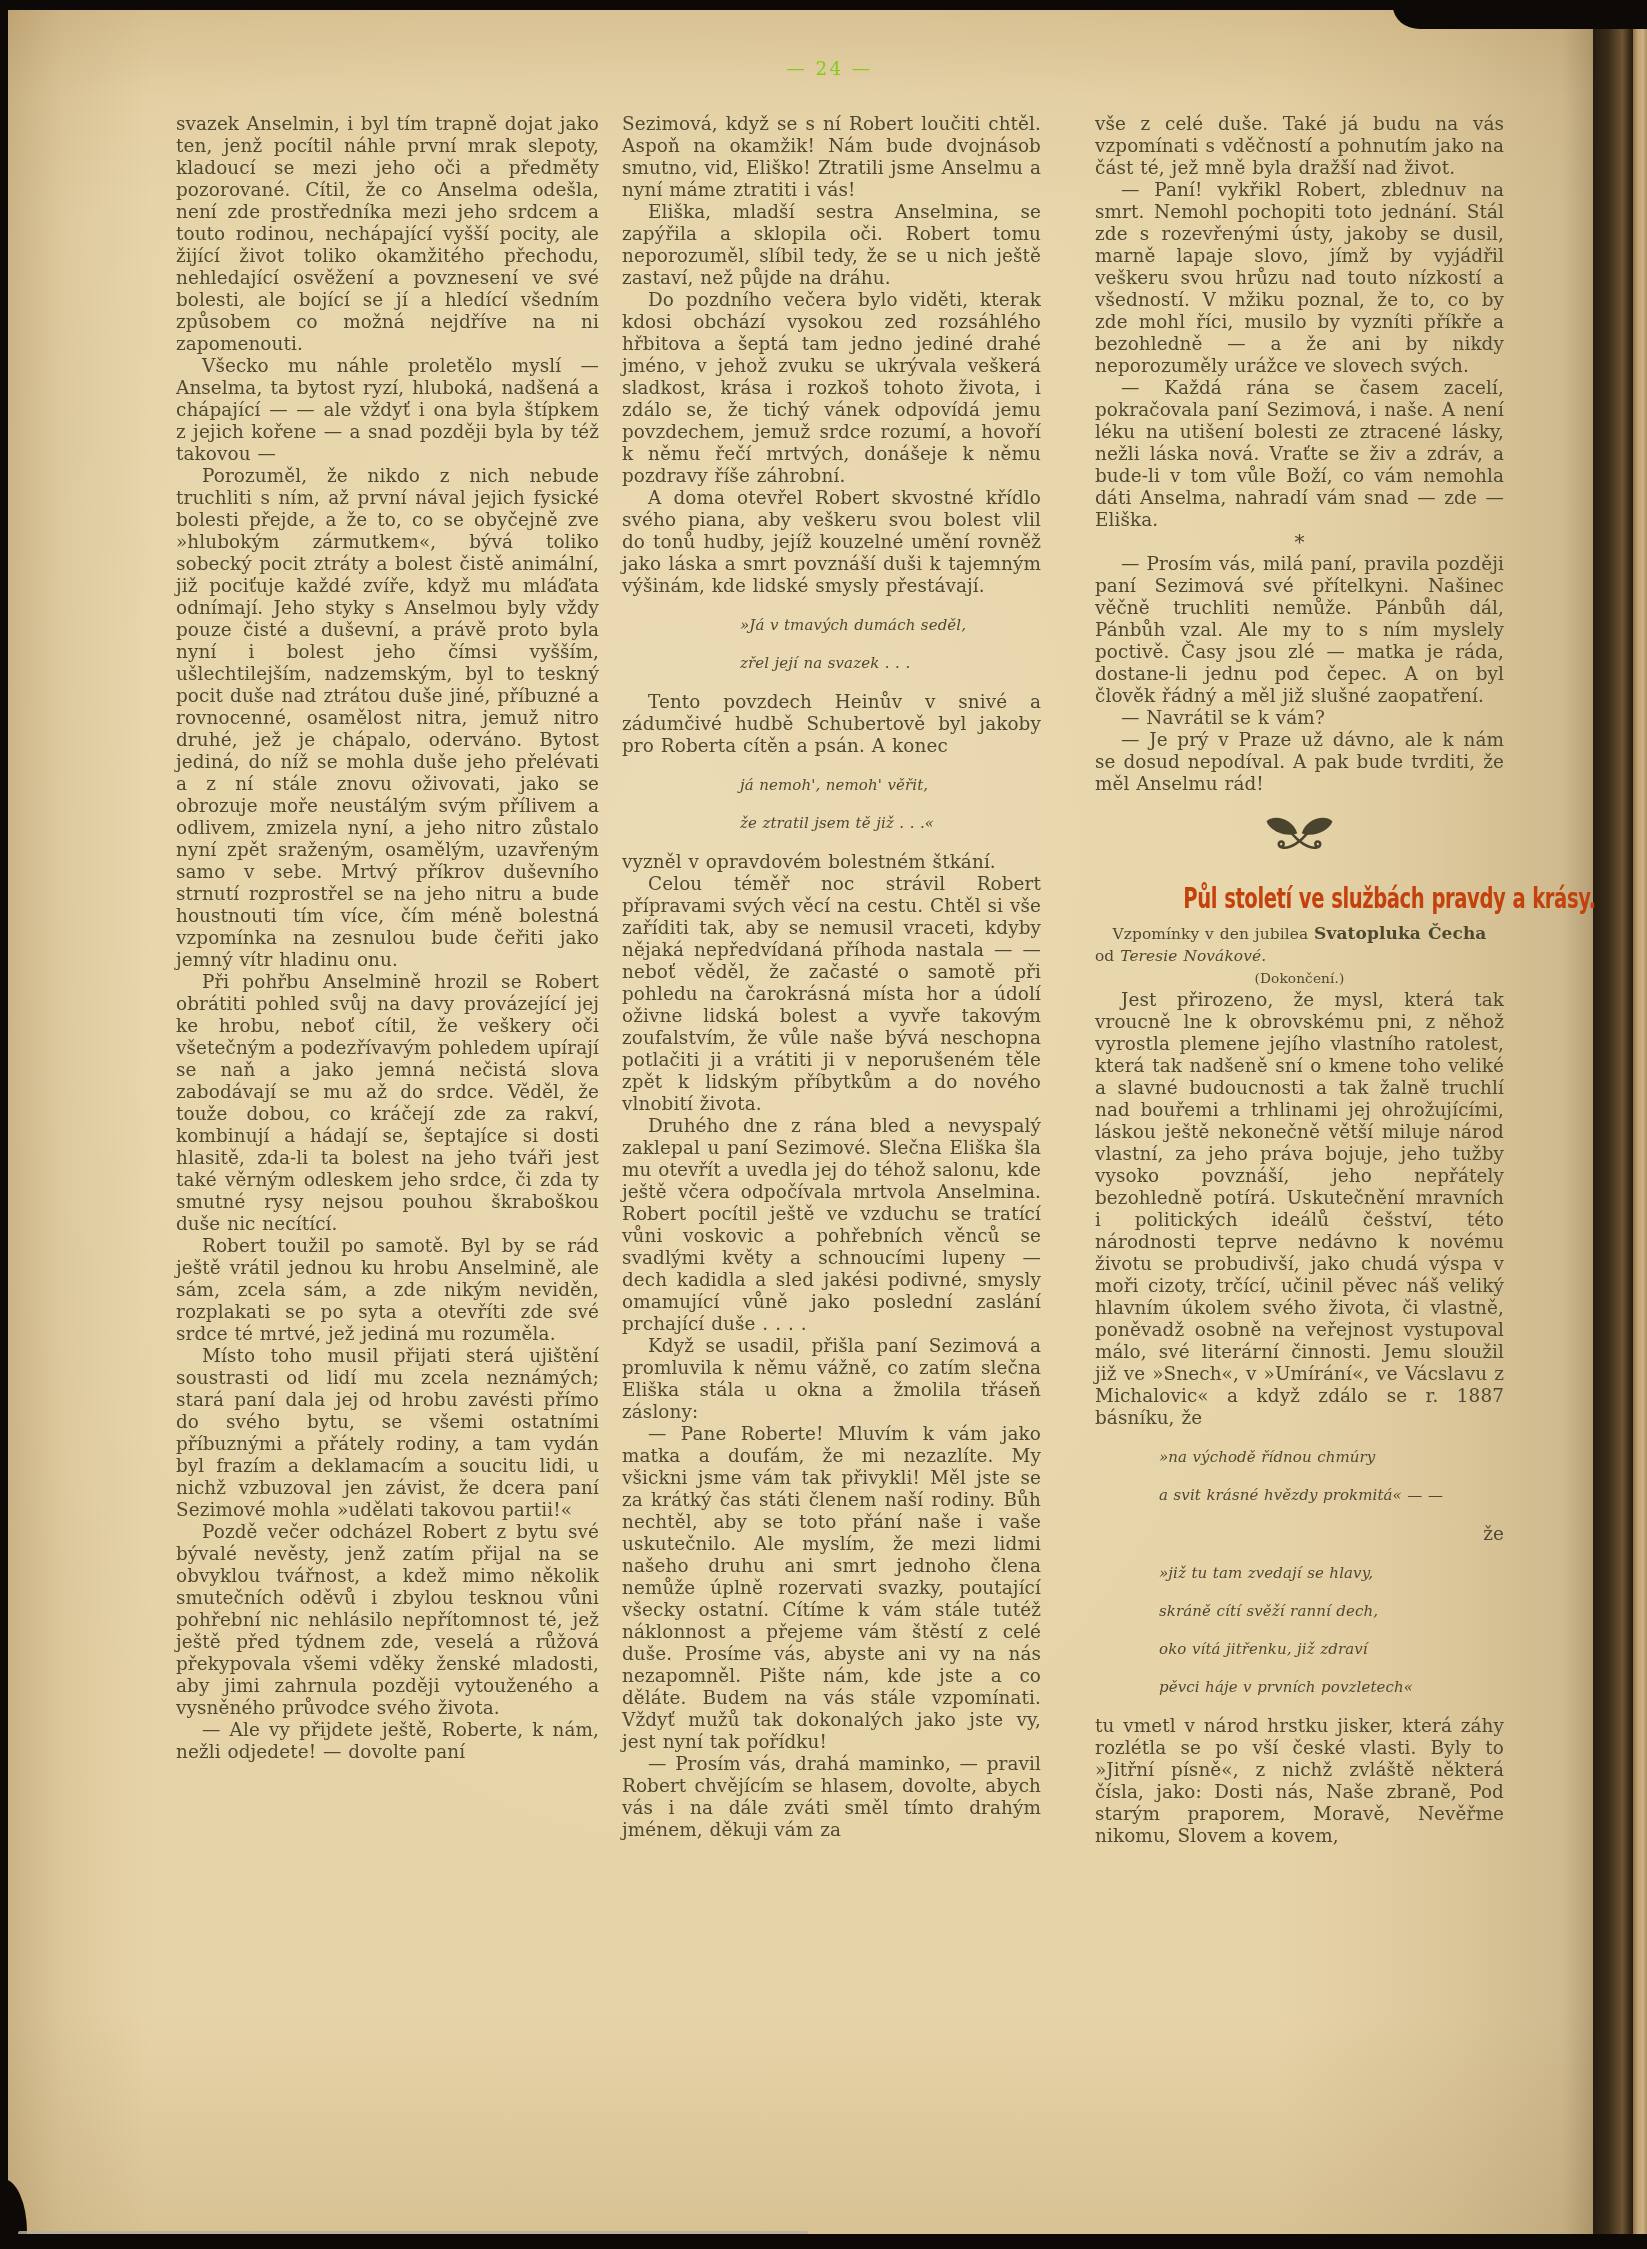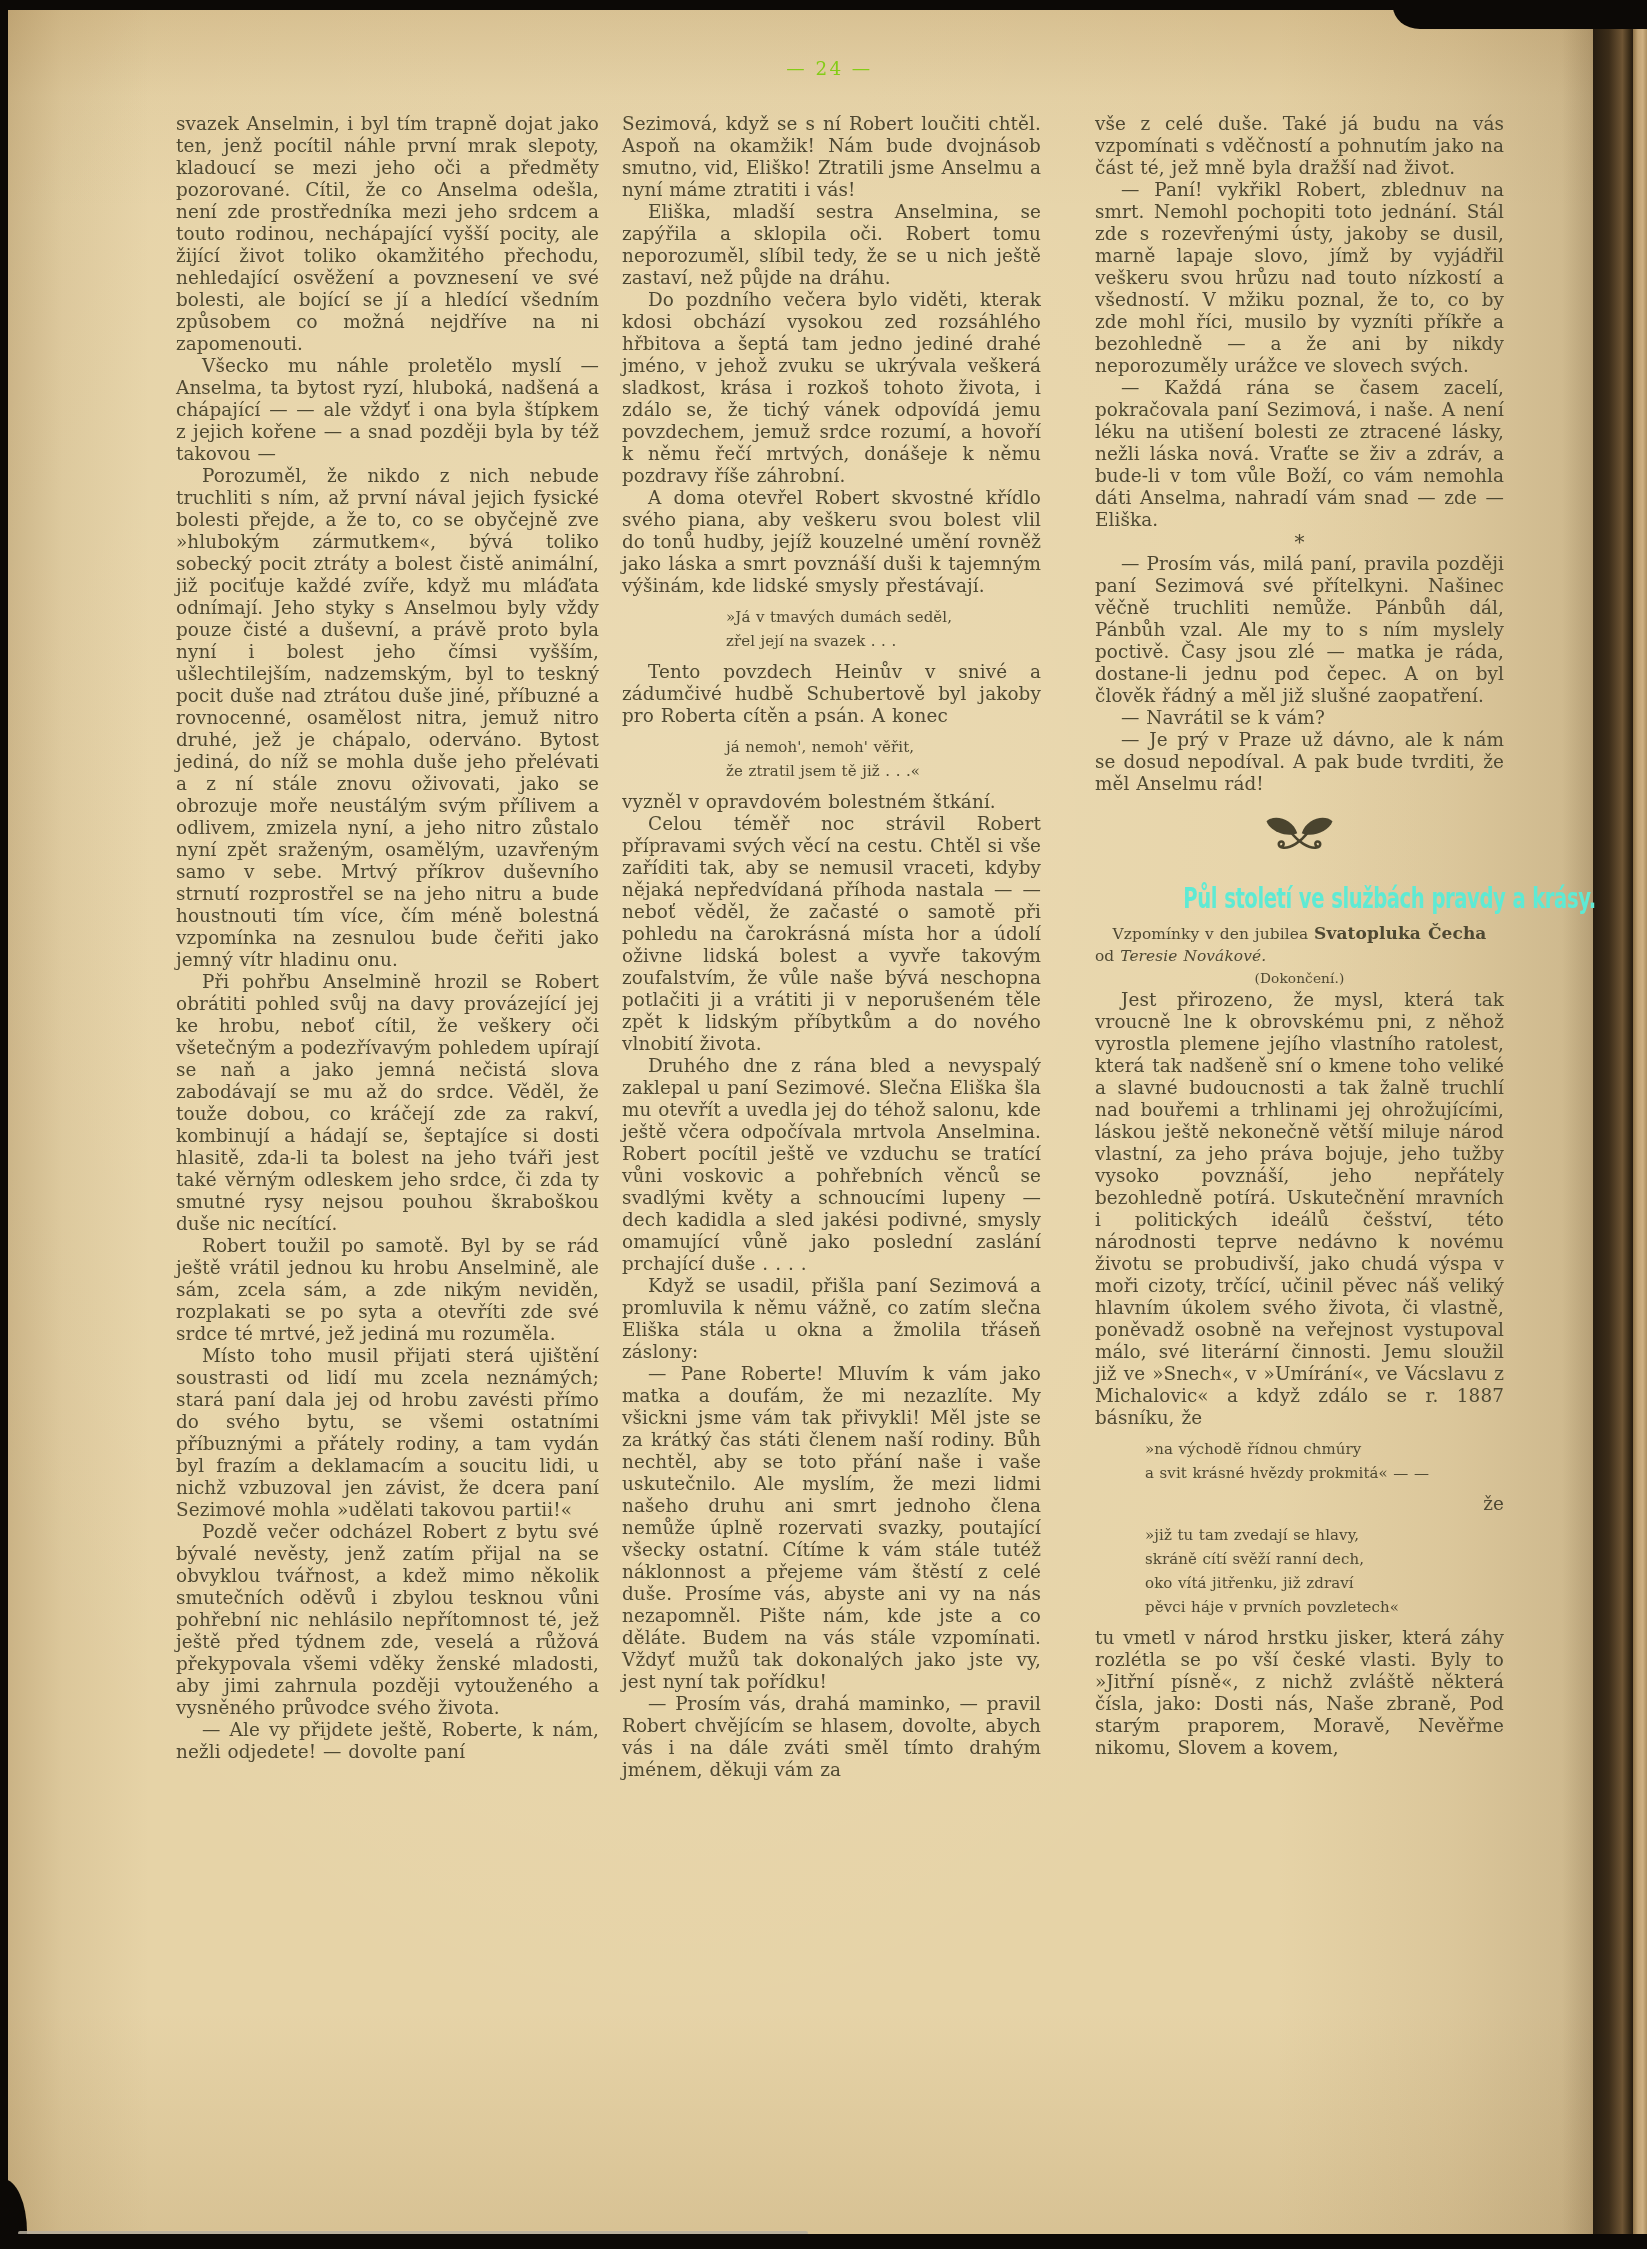--- a/index.html
+++ b/index.html
@@ -47,28 +47,28 @@
     position:absolute;top:113px;
     font-size:18.4px;line-height:22px;color:#4e4832;
     text-align:justify;letter-spacing:0.1px;word-spacing:0.9px;
   }
   #col1{left:176px;width:423px;}
   #col2{left:622px;width:419px;}
   #col3{left:1095px;width:409px;}
   .col p{margin:0;}
   .col p.ind{text-indent:26px;}
   .verse{margin:10px 0 10px 100px;font-size:15px;line-height:20px;text-align:left;word-spacing:0.6px;}
-  .verse div{margin:4px;}
+  .verse div{margin:18px;font-style:italic;}
   .v3{margin-left:46px;}
   .star-sep{text-align:center;font-size:20px;margin:13px 0 15.4px 0;text-indent:0 !important;}
   .ornament-wrap{text-align:center;margin:18px 0 3.6px 0;}
   .article-title{
     margin:20px 0 8.3px 0;text-align:left;white-space:nowrap;
     font-family:"DejaVu Sans", sans-serif;font-weight:bold;
-    font-size:28px;line-height:1.15;color:#5eead4;letter-spacing:-0.6px;
+    font-size:28px;line-height:1.15;color:#c2410c;letter-spacing:-0.6px;
   }
   .article-title .squeeze{display:inline-block;transform:scaleX(0.70);transform-origin:50% 50%;}
   .subtitle{margin-top:14.3px;text-align:center;font-size:15.4px;line-height:21.4px;text-indent:0;}
   .subtitle b{font-size:17px;}
   .byline{text-align:left;font-size:15.4px;line-height:21.4px;text-indent:0;}
   .byline i{font-family:"DejaVu Serif", serif;}
   .note{text-align:center;font-size:13.7px;margin:12px 0 18px 0;text-indent:0;}
   .standalone{text-align:right;}
 </style>
 </head>

